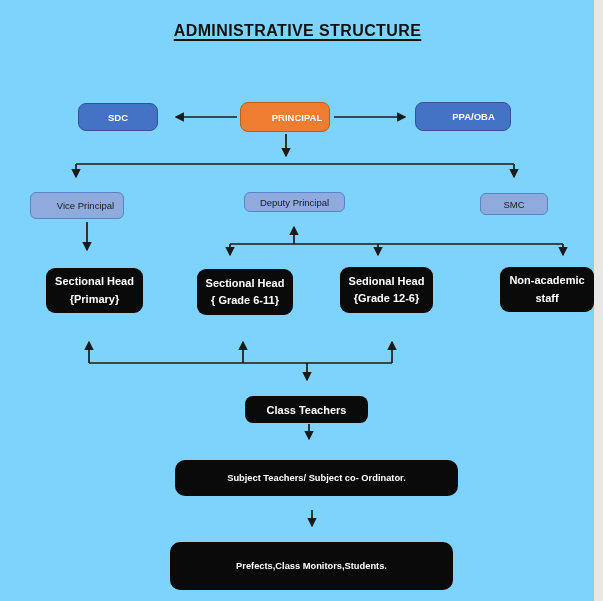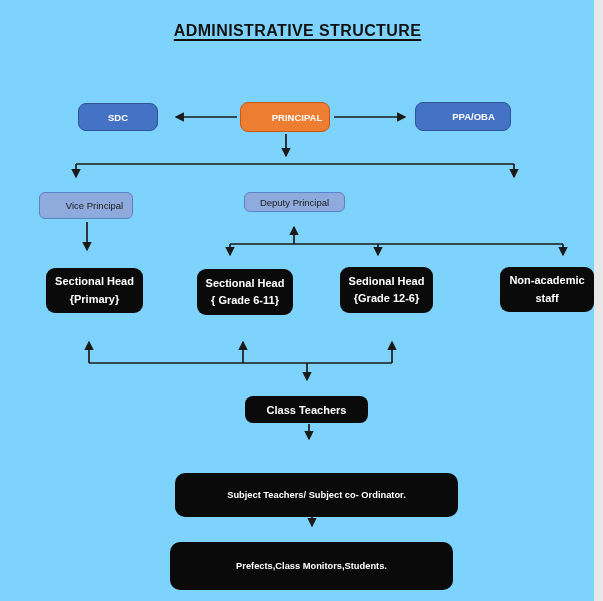--- a/index.html
+++ b/index.html
@@ -133,28 +133,31 @@
   </div>
 
   <div class="node orange" style="left:240px; top:102px; width:90px; height:30px;padding-left:24px;">
     <span>PRINCIPAL</span>
   </div>
 
   <div class="node dark-blue" style="left:415px; top:102px; width:96px; height:29px;padding-left:21px;">
     <span>PPA/OBA</span>
   </div>
 
-  <div class="node light-blue" style="left:39px; top:192px; width:94px; height:27px;padding-left:17px;">
+  <div class="node light-blue" style="left:30px; top:192px; width:94px; height:27px;padding-left:17px;">
     <span>Vice Principal</span>
   </div>
 
   <div class="node light-blue" style="left:244px; top:192px; width:101px; height:20px;">
     <span>Deputy Principal</span>
   </div>
 
+  <div class="node light-blue" style="left:480px; top:193px; width:68px; height:22px;">
+    <span>SMC</span>
+  </div>
 
   <div class="node black two-line" style="left:46px; top:268px; width:97px; height:45px;">
     <span>Sectional Head</span>
     <span>{Primary}</span>
   </div>
 
   <div class="node black two-line" style="left:197px; top:269px; width:96px; height:46px;">
     <span>Sectional Head</span>
     <span>{ Grade 6-11}</span>
   </div>
@@ -166,21 +169,21 @@
 
   <div class="node black two-line" style="left:500px; top:267px; width:94px; height:45px;">
     <span>Non-academic</span>
     <span>staff</span>
   </div>
 
   <div class="node black" style="left:245px; top:396px; width:123px; height:27px; border-radius:8px;">
     <span>Class Teachers</span>
   </div>
 
-  <div class="node black wide" style="left:175px; top:473px; width:283px; height:44px;">
+  <div class="node black wide" style="left:175px; top:460px; width:283px; height:36px;">
     <span>Subject Teachers/ Subject co- Ordinator.</span>
   </div>
 
   <div class="node black wide" style="left:170px; top:542px; width:283px; height:48px;">
     <span>Prefects,Class Monitors,Students.</span>
   </div>
 
   <div class="scrollbar-track"></div>
 
 </div>

